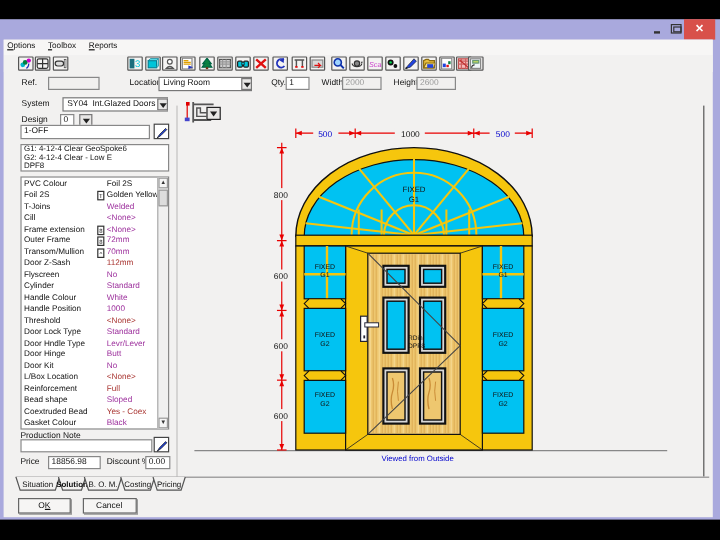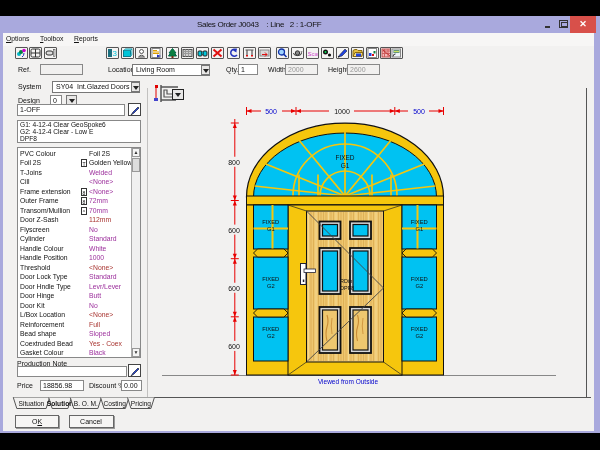--- a/index.html
+++ b/index.html
@@ -37,21 +37,20 @@
 .m { color:#9c2f9c; } .r { color:#a83430; } .k { color:#111; }
 #sbar { position:absolute; right:0; top:0; width:9px; height:209px; background:#f0f0f0; border-left:1px solid #aaa; }
 .sarr { position:absolute; left:0px; width:8px; height:9px; background:#f5f5f5; border:1px solid #999; font-size:5px; line-height:7px; text-align:center; color:#333; }
 #sthumb { position:absolute; left:0px; top:10px; width:8px; height:14px; background:#ddd; border:1px solid #999; }
 .btn { position:absolute; height:13px; background:#f6f5f4; border:1px solid #666; box-shadow:1px 1px 0 #999; font-size:7px; text-align:center; line-height:11px; color:#111; }
 </style>
 </head>
 <body>
 <div id="scr">
 <div id="win">
-  <div id="title">Sales Order J0043&nbsp;&nbsp;&nbsp;&nbsp;: Line&nbsp;&nbsp;&nbsp;2 : 1-OFF</div>
   <div id="minb"></div>
   <div id="maxb"></div>
   <div id="closeb">✕</div>
   <div id="client">
     <div id="menubar">
       <span style="left:3px"><u>O</u>ptions</span>
       <span style="left:37px"><u>T</u>oolbox</span>
       <span style="left:71px"><u>R</u>eports</span>
     </div>
     <div id="tbline"></div>

